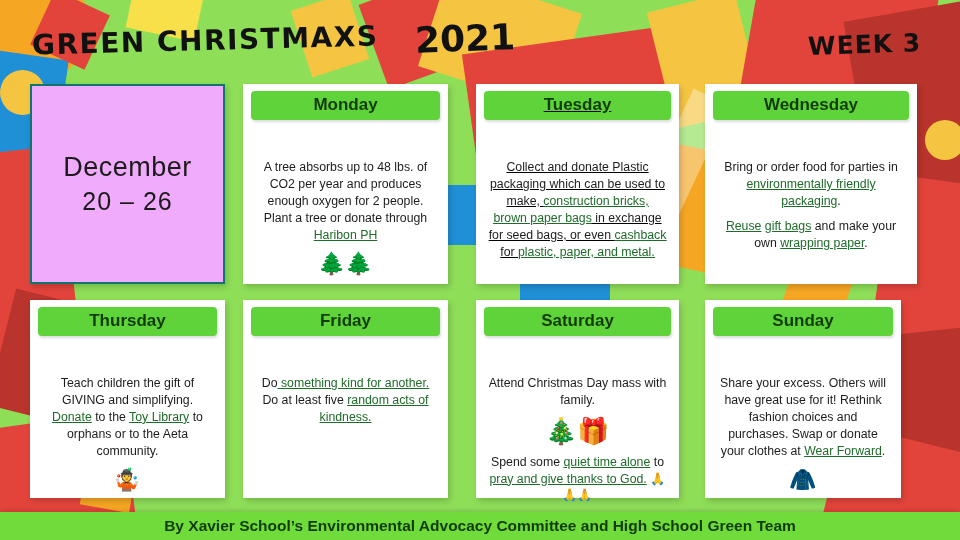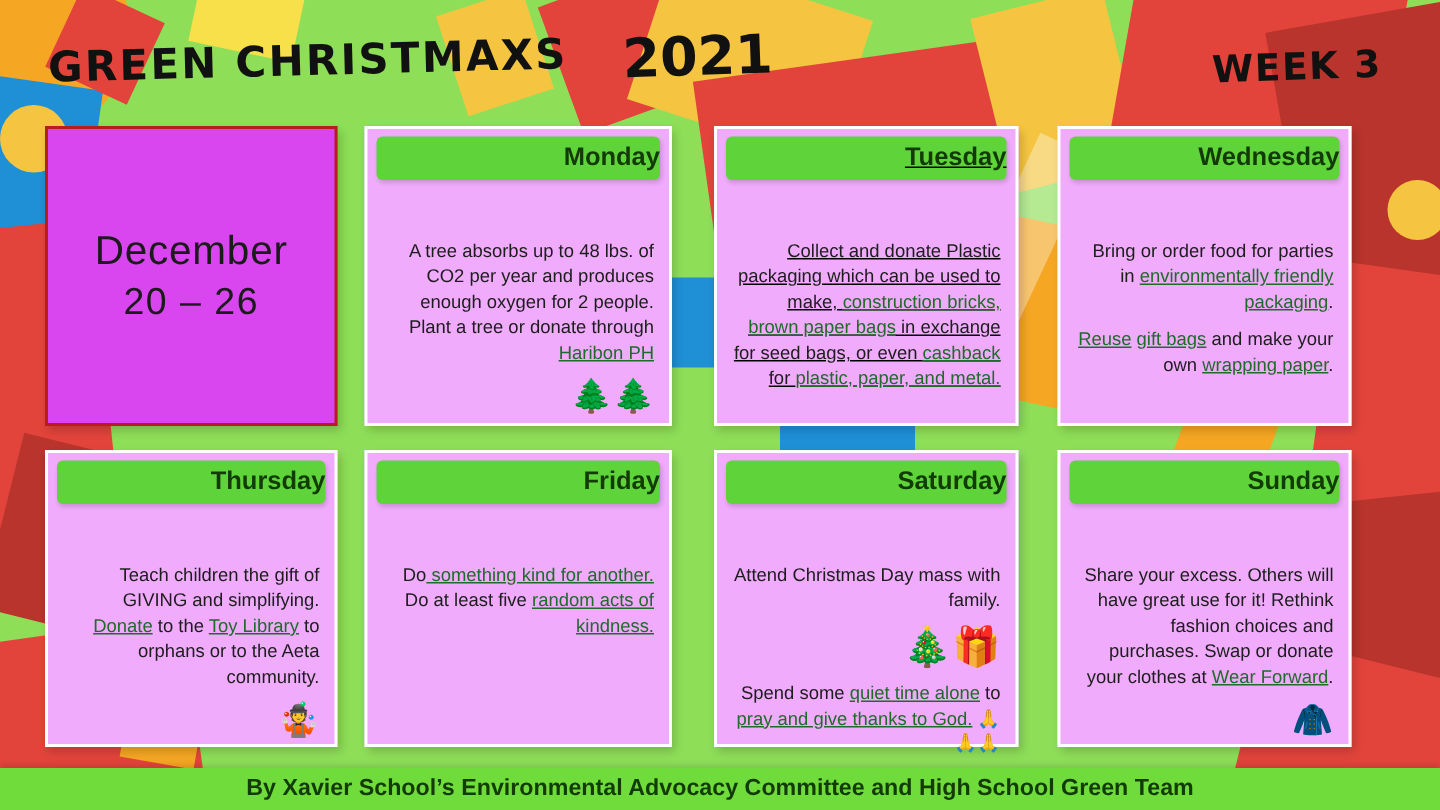--- a/index.html
+++ b/index.html
@@ -77,26 +77,26 @@
     font-weight: bold;
     letter-spacing: 1px;
     color: #111;
     font-family: "DejaVu Sans", sans-serif;
     transform: rotate(-2deg);
   }
 
   
   .card {
     position: absolute;
-    background: #f0abfc;
+    background: #ffffff;
     border: 2px solid #ffffff;
     box-shadow: 2px 3px 6px rgba(0,0,0,.18);
     box-sizing: border-box;
     padding: 6px 10px 8px 10px;
-    text-align: right;
+    text-align: center;
   }
   .daybar {
     background: #5fd43a;
     border-radius: 4px;
     margin: -1px -4px 8px -4px;
     padding: 4px 0 5px 0;
     font-size: 17px;
     font-weight: bold;
     color: #123b06;
     font-family: "Liberation Sans", sans-serif;
@@ -115,22 +115,22 @@
     text-decoration: underline;
   }
   .emoji { font-size: 22px; line-height: 1.1; }
   .emoji.big { font-size: 26px; }
 
   
   .bigcard {
     position: absolute;
     left: 30px; top: 84px;
     width: 195px; height: 200px;
-    background: #d946ef;
-    border: 2px solid #b91c1c;
+    background: #f0abfc;
+    border: 2px solid #0f766e;
     box-shadow: 2px 3px 6px rgba(0,0,0,.18);
     box-sizing: border-box;
     display: flex;
     flex-direction: column;
     align-items: center;
     justify-content: center;
     text-align: center;
   }
   .bigcard .dline1 { font-size: 27px; color: #1b1b1b; letter-spacing: .5px; }
   .bigcard .dline2 { font-size: 25px; color: #1b1b1b; margin-top: 4px; letter-spacing: 1px; }
@@ -201,21 +201,21 @@
           <p><span>A tree absorbs up to 48 lbs. of CO2 per year and produces enough oxygen for 2 people. Plant a tree or donate through </span><a class="lk" href="#">Haribon PH</a></p>
           <p class="emoji">🌲🌲</p>
         </div>
       </div>
       <div class="card" style="left: 476px; top: 84px; width: 203px; height: 200px; text-decoration: underline;">
         <div class="daybar">Tuesday</div>
         <div class="body">
           <p><span>Collect and donate Plastic packaging which can be used to make, </span><a class="lk" href="#">construction bricks,</a><span> </span><a class="lk" href="#">brown paper bags</a><span> in exchange for seed bags, or even </span><a class="lk" href="#">cashback</a><span> for </span><a class="lk" href="#">plastic, paper, and metal.</a></p>
         </div>
       </div>
-      <div class="card" style="left: 705px; top: 84px; width: 196px; height: 200px;">
+      <div class="card" style="left: 705px; top: 84px; width: 212px; height: 200px;">
         <div class="daybar">Wednesday</div>
         <div class="body">
           <p><span>Bring or order food for parties in </span><a class="lk" href="#">environmentally friendly packaging</a><span>.</span></p>
           <p><a class="lk" href="#">Reuse</a><span>  </span><a class="lk" href="#">gift bags</a><span> and make your own </span><a class="lk" href="#">wrapping paper</a><span>.</span></p>
         </div>
       </div>
       <div class="card" style="left: 30px; top: 300px; width: 195px; height: 198px;">
         <div class="daybar">Thursday</div>
         <div class="body">
           <p><span>Teach children the gift of GIVING and simplifying. </span><a class="lk" href="#">Donate</a><span> to the </span><a class="lk" href="#">Toy Library</a><span>  to orphans or to the Aeta community.</span></p>

